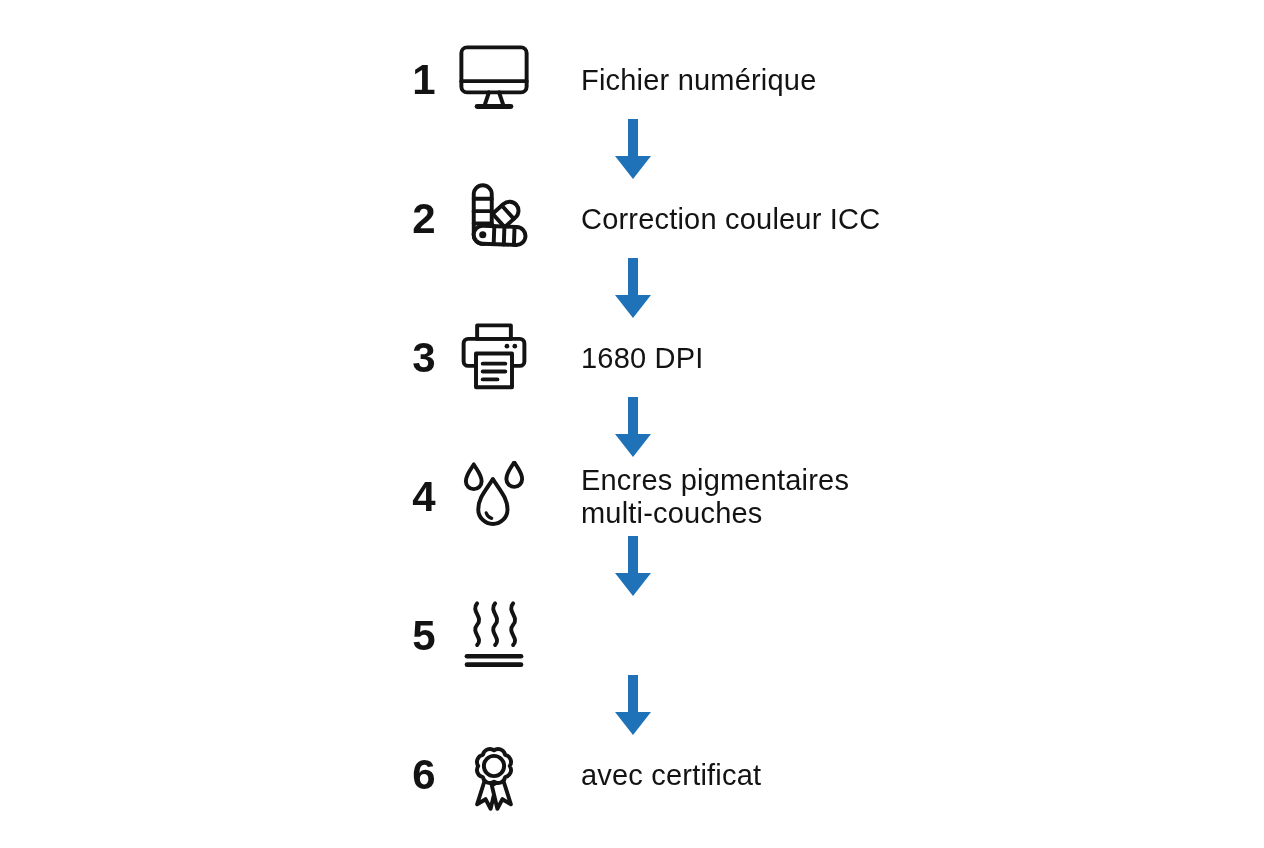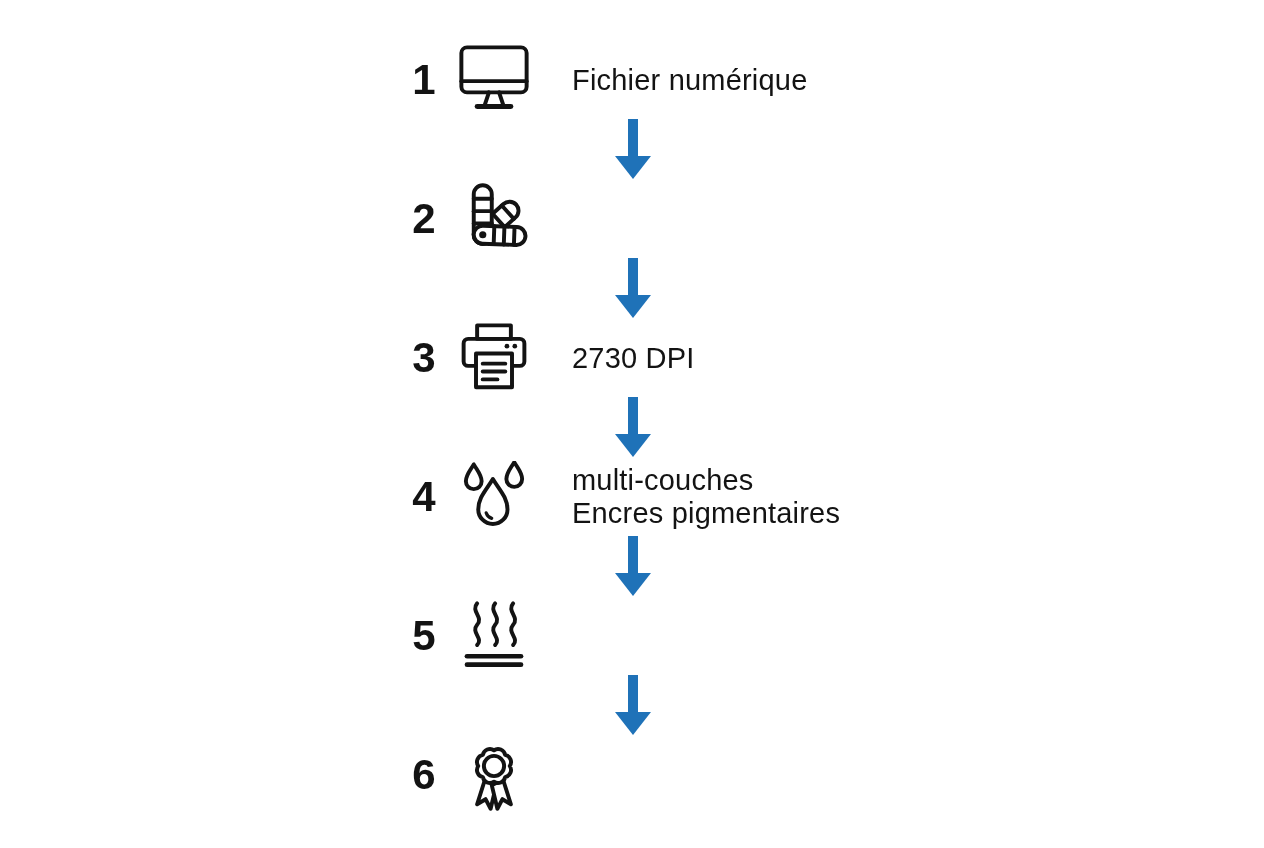--- a/index.html
+++ b/index.html
@@ -34,21 +34,21 @@
   .step-icon{
     width:84px;
     margin-left:6px;
     display:flex;
     align-items:center;
     justify-content:center;
     flex:0 0 auto;
   }
   .step-icon svg{display:block;}
   .step-text{
-    margin-left:36px;
+    margin-left:45px;
     font-size:29px;
     line-height:33px;
     color:var(--text,#131313);
     letter-spacing:0.2px;
     white-space:nowrap;
   }
   .arrow-cell{
     height:67px;
     position:relative;
   }
@@ -105,20 +105,24 @@
     </g>
     <g transform="rotate(92 22 46)">
       <rect class="fillw" x="14" y="8" width="16" height="46" rx="8"></rect>
       <line x1="14" y1="18" x2="30" y2="18"></line>
       <line x1="14" y1="27" x2="30" y2="27"></line>
       <line x1="14" y1="36" x2="30" y2="36"></line>
     </g>
     <circle class="filled" cx="22" cy="46" r="3.2"></circle>
   </svg>
       </div>
+    <div class="step-text">
+      <div>Correction couleur ICC</div>
+
+    </div>
   </div>
 
   <div class="arrow-cell">
     <svg width="40" height="61" viewBox="0 0 40 61">
       <rect x="15" y="0" width="10" height="39" fill="var(--arrow,#1f72b8)"></rect>
       <polygon points="2,37 38,37 20,60" fill="var(--arrow,#1f72b8)"></polygon>
     </svg>
   </div>
 
   <div class="step">
@@ -129,21 +133,21 @@
     <rect x="5" y="15" width="54" height="24" rx="4"></rect>
     <circle class="filled" cx="43.5" cy="21.5" r="2.1"></circle>
     <circle class="filled" cx="50.5" cy="21.5" r="2.1"></circle>
     <rect class="fillw" x="16" y="28" width="32" height="30"></rect>
     <line x1="22" y1="37" x2="42" y2="37"></line>
     <line x1="22" y1="44" x2="42" y2="44"></line>
     <line x1="22" y1="51" x2="35" y2="51"></line>
   </svg>
       </div>
     <div class="step-text">
-      <div>2730 DPI</div>
+      <div>1680 DPI</div>
     </div>
   </div>
 
   <div class="arrow-cell">
     <svg width="40" height="61" viewBox="0 0 40 61">
       <rect x="15" y="0" width="10" height="39" fill="var(--arrow,#1f72b8)"></rect>
       <polygon points="2,37 38,37 20,60" fill="var(--arrow,#1f72b8)"></polygon>
     </svg>
   </div>
 
@@ -151,22 +155,22 @@
     <div class="step-number">4</div>
     <div class="step-icon">
         <svg class="ic" width="72" height="72" viewBox="0 0 64 64" stroke-width="3.4">
     <path d="M14,3 C10.5,9 7,12.5 7,18 a7,7 0 0 0 14,0 C21,12.5 17.5,9 14,3 Z"></path>
     <path d="M50,1 C46.5,7 43,10.5 43,16 a7,7 0 0 0 14,0 C57,10.5 53.5,7 50,1 Z"></path>
     <path d="M31,16 C25,26 18,32.5 18,43 a13,13 0 0 0 26,0 C44,32.5 37,26 31,16 Z"></path>
     <path d="M25,46 a7.5,7.5 0 0 0 5,5" stroke-width="2.8"></path>
   </svg>
       </div>
     <div class="step-text">
+      <div>Encres pigmentaires</div>
       <div>multi-couches</div>
-      <div>Encres pigmentaires</div>
     </div>
   </div>
 
   <div class="arrow-cell">
     <svg width="40" height="61" viewBox="0 0 40 61">
       <rect x="15" y="0" width="10" height="39" fill="var(--arrow,#1f72b8)"></rect>
       <polygon points="2,37 38,37 20,60" fill="var(--arrow,#1f72b8)"></polygon>
     </svg>
   </div>
 
@@ -194,15 +198,16 @@
     <div class="step-number">6</div>
     <div class="step-icon">
         <svg class="ic" width="72" height="72" viewBox="0 0 64 64" stroke-width="3.4">
     <path class="fillw" d="M24,36 L17,58 L24.5,53.5 L29,62 L34,41 Z"></path>
     <path class="fillw" d="M40,36 L47,58 L39.5,53.5 L35,62 L30,41 Z"></path>
     <path class="fillw" d="M32,10 A6.4,6.4 0 0 1 41.9,14.1 A6.4,6.4 0 0 1 46,24 A6.4,6.4 0 0 1 41.9,33.9 A6.4,6.4 0 0 1 32,38 A6.4,6.4 0 0 1 22.1,33.9 A6.4,6.4 0 0 1 18,24 A6.4,6.4 0 0 1 22.1,14.1 A6.4,6.4 0 0 1 32,10 Z"></path>
     <circle cx="32" cy="24" r="9"></circle>
   </svg>
       </div>
     <div class="step-text">
+      <div>avec certificat</div>
     </div>
   </div>
 </div>
 
 </body></html>

